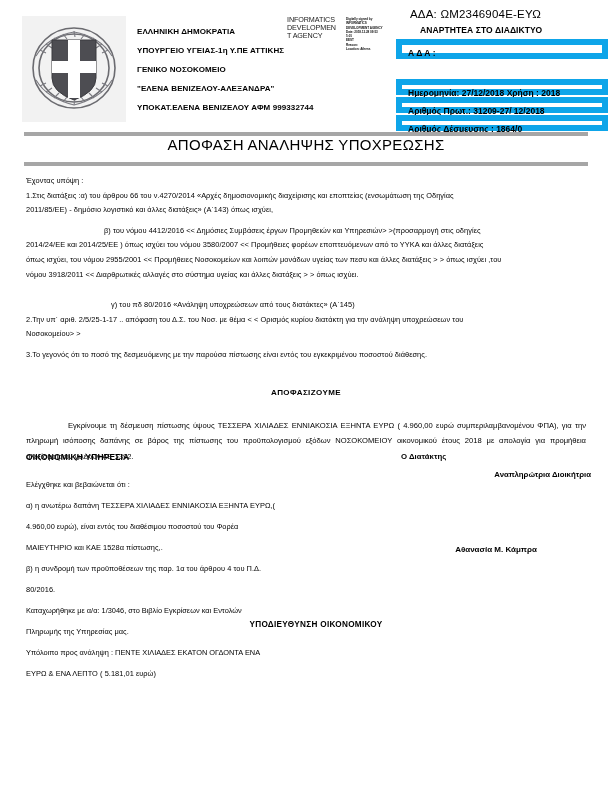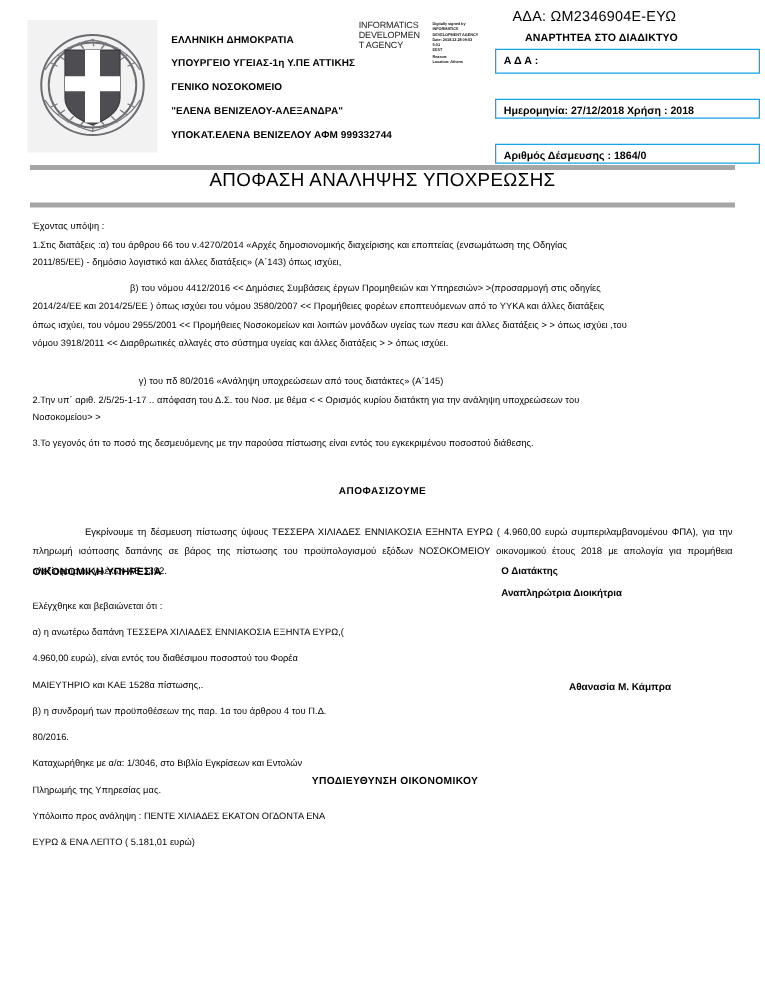--- a/index.html
+++ b/index.html
@@ -89,21 +89,21 @@
     font-size: 3.1px;
     line-height: 4.3px;
     color: #111111;
     letter-spacing: -0.05px;
     font-weight: bold;
   }
 
   
   .box {
     position: absolute;
-    border: 1px solid #0ea5e9;
+    border: 6px solid #0ea5e9;
     box-sizing: border-box;
     font-size: 8.5px;
     font-weight: bold;
     padding: 3px 0 0 6px;
     white-space: nowrap;
     background: #ffffff;
   }
   .box-ada    { top: 39px;  left: 396px; width: 212px; height: 20px; }
   .box-date   { top: 79px;  left: 396px; width: 212px; height: 16px; }
   .box-prot   { top: 97px;  left: 396px; width: 212px; height: 16px; }
@@ -194,21 +194,21 @@
     width: 190px;
     text-align: left;
     font-size: 7.8px;
     font-weight: bold;
   }
   .anapl {
     position: absolute;
     left: 375px;
     top: 18px;
     width: 190px;
-    text-align: left;
+    text-align: right;
     font-size: 7.8px;
     font-weight: bold;
   }
   .signer-name {
     position: absolute;
     left: 375px;
     top: 93px;
     width: 190px;
     text-align: center;
     font-size: 8px;
@@ -291,20 +291,21 @@
     <div>DEVELOPMENT AGENCY</div>
     <div>Date: 2018.12.28 09:53</div>
     <div>5:01</div>
     <div>EEST</div>
     <div>Reason:</div>
     <div>Location: Athens</div>
   </div>
 
   <div class="box box-ada">Α Δ Α :</div>
   <div class="box box-date">Ημερομηνία: 27/12/2018 Χρήση : 2018</div>
+  <div class="box box-prot">Αριθμός Πρωτ.: 31209-27/ 12/2018</div>
   <div class="box box-desm">Αριθμός Δέσμευσης : 1864/0</div>
 
   <div class="bar bar-top"></div>
   <div class="doc-title">ΑΠΟΦΑΣΗ ΑΝΑΛΗΨΗΣ ΥΠΟΧΡΕΩΣΗΣ</div>
   <div class="bar bar-bottom"></div>
 
   <div class="body-area">
     <p class="p">Έχοντας υπόψη :</p>
     <p class="p">1.Στις διατάξεις :α) του άρθρου 66 του ν.4270/2014 «Αρχές δημοσιονομικής διαχείρισης και εποπτείας (ενσωμάτωση της Οδηγίας</p>
     <p class="p">2011/85/ΕΕ) - δημόσιο λογιστικό και άλλες διατάξεις» (Α΄143) όπως ισχύει,</p>

